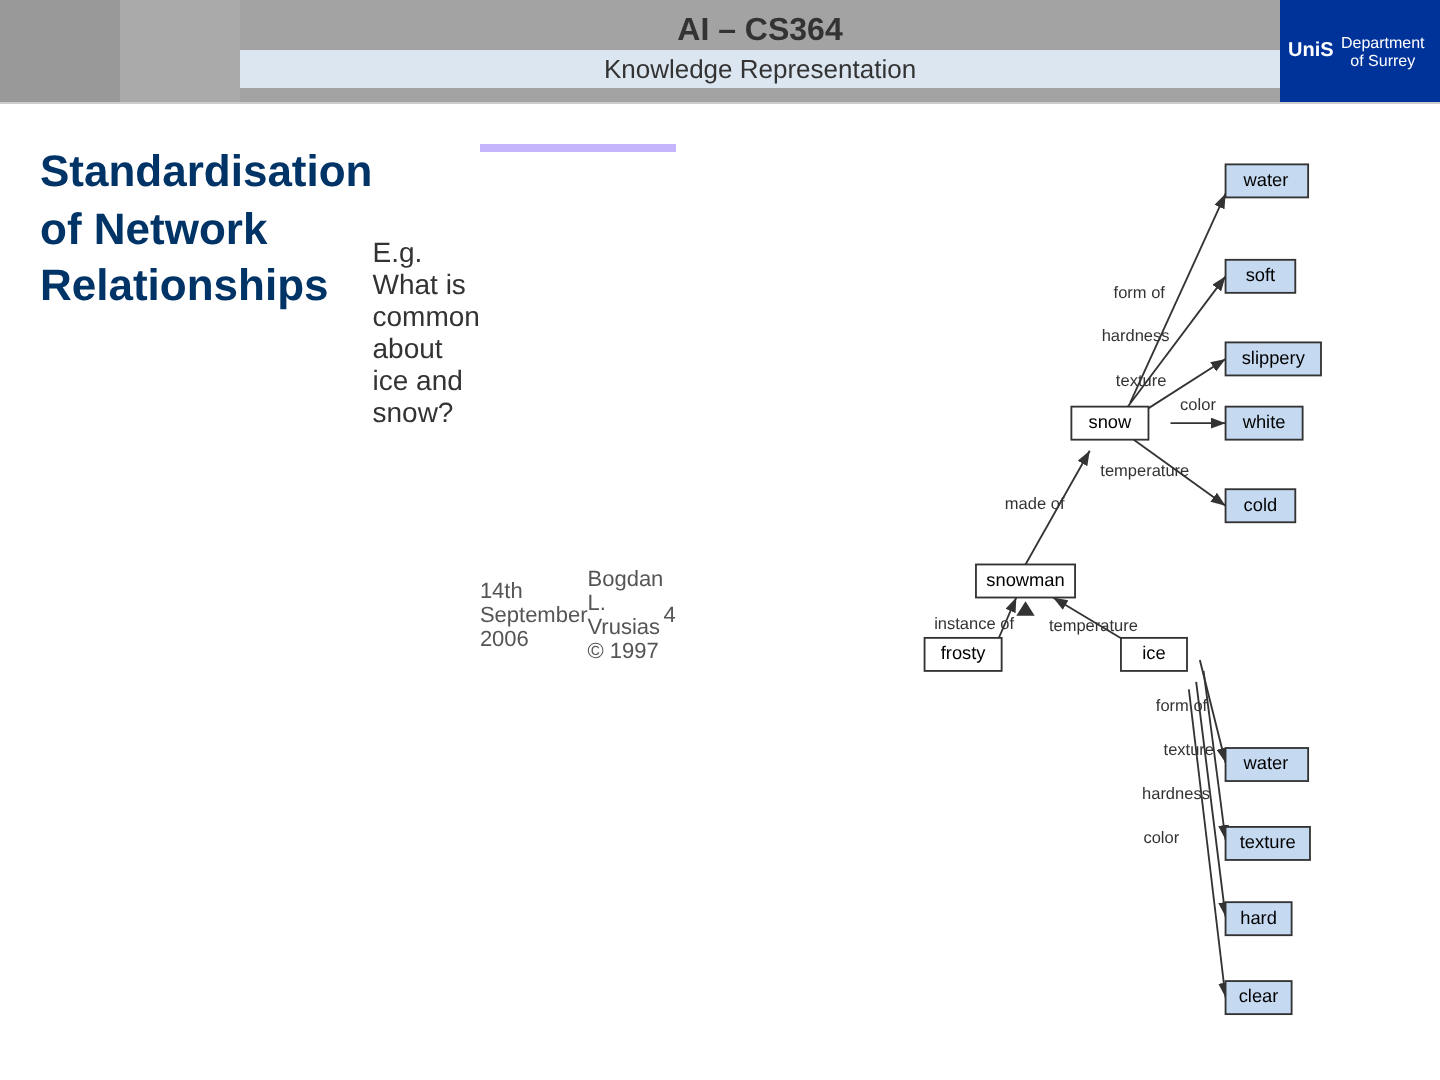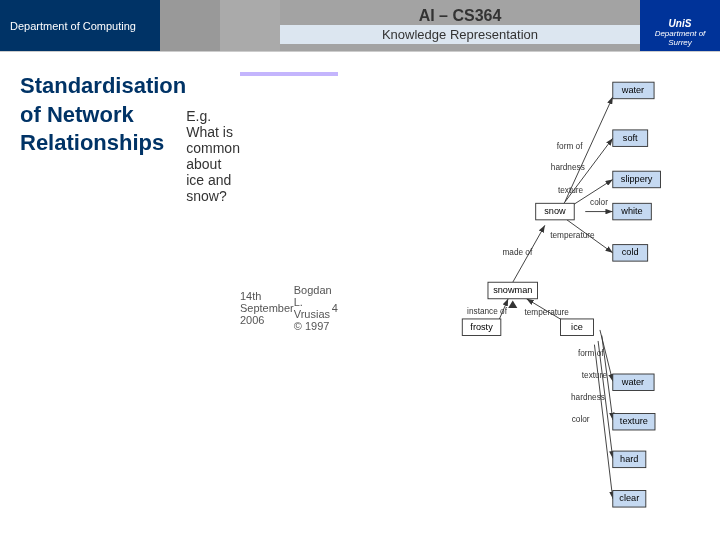--- a/index.html
+++ b/index.html
@@ -48,28 +48,27 @@
       color: #333;
       background: #dce6f0;
       width: 100%;
       text-align: center;
       padding: 2px 0;
     }
     .header-right {
       width: 80px;
       background: #003399;
       display: flex;
-      flex-direction: column;
-      align-items: center;
-      justify-content: flex-end;
+      flex-direction: row;
+      align-items: center;
+      justify-content: space-between;
       color: #fff;
       font-size: 9px;
       padding: 4px;
       flex-shrink: 0;
-      font-style: italic;
     }
     .header-right .uni-name {
       font-size: 10px;
       font-weight: bold;
     }
 
     
     .content {
       display: flex;
       height: 488px;
@@ -92,21 +91,21 @@
     }
     .slide-desc {
       font-size: 13px;
       color: #333;
       line-height: 1.5;
       margin-bottom: auto;
     }
     .slide-question {
       font-size: 14px;
       color: #333;
-      margin-top: 36px;
+      margin-top: 46px;
       margin-bottom: 20px;
     }
     .footer-row {
       display: flex;
       justify-content: space-between;
       align-items: center;
       font-size: 11px;
       color: #555;
       padding-top: 10px;
       border-top: 4px solid #c4b5fd;
@@ -148,23 +147,20 @@
       font-size: 9px;
       font-family: Arial, sans-serif;
       fill: #333;
       text-anchor: middle;
     }
   </style>
 </head>
 <body>
 
 <div class="header">
-  <div class="header-left">
-    <span>Department of Computing</span>
-  </div>
 
   <div style="display:flex;align-items:center;background:#ccc;width:120px;overflow:hidden;">
     <div style="width:60px;height:52px;background:#999;"></div>
     <div style="width:60px;height:52px;background:#aaa;"></div>
   </div>
   <div class="header-center">
     <div class="header-title">AI – CS364</div>
     <div class="header-subtitle">Knowledge Representation</div>
   </div>
   <div class="header-right">

